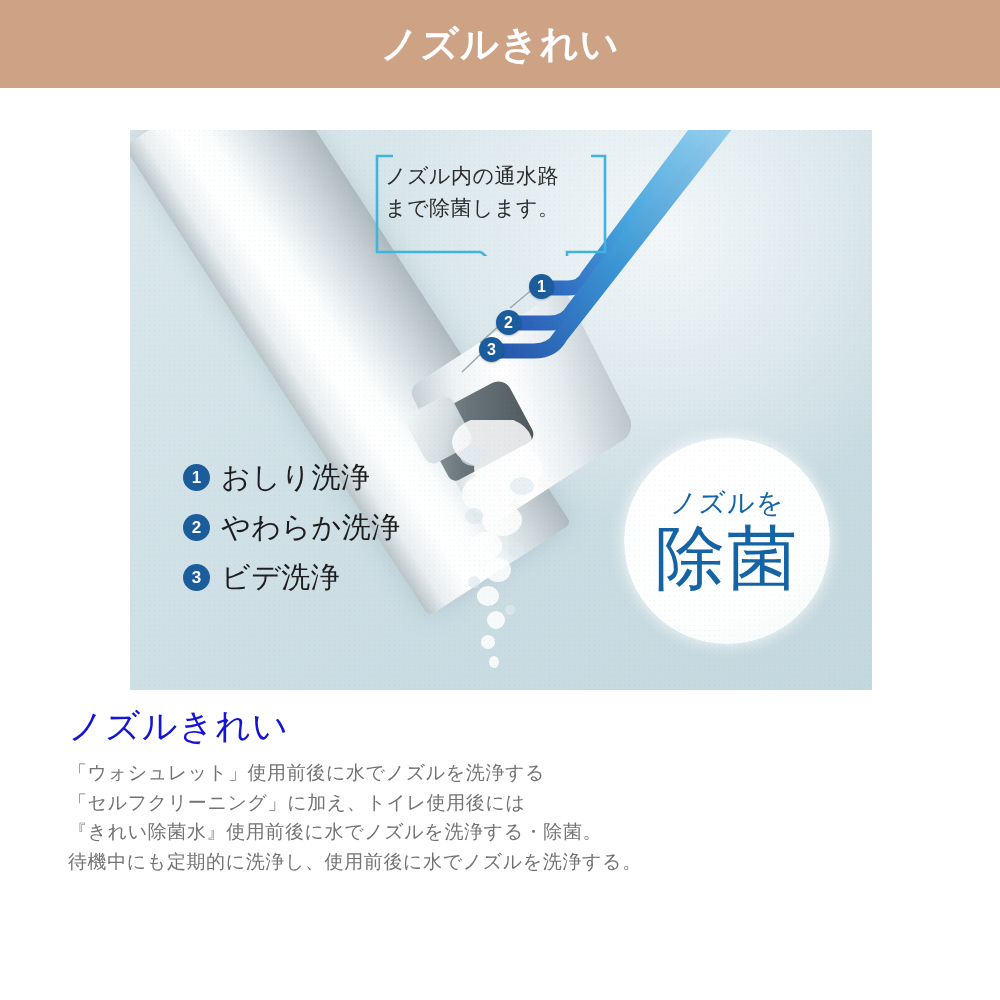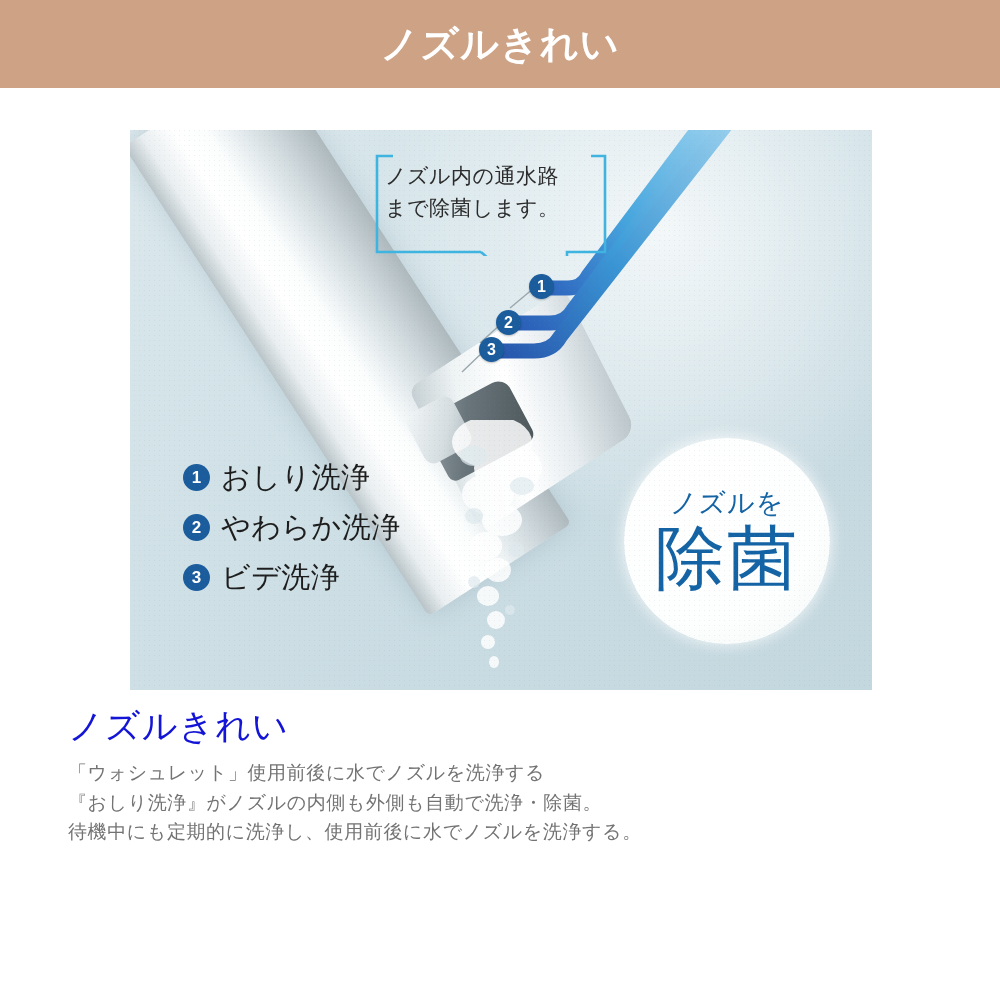--- a/index.html
+++ b/index.html
@@ -344,15 +344,16 @@
   <div class="badge">
     <div class="badge-small">ノズルを</div>
     <div class="badge-big">除菌</div>
   </div>
 
 </div>
 
 <div class="content">
   <h2 class="section-title">ノズルきれい</h2>
   <div class="body-line">「ウォシュレット」使用前後に水でノズルを洗浄する</div>
-  <div class="body-line">『おしり洗浄』がノズルの内側も外側も自動で洗浄・除菌。</div>
+  <div class="body-line">「セルフクリーニング」に加え、トイレ使用後には</div>
+  <div class="body-line">『きれい除菌水』使用前後に水でノズルを洗浄する・除菌。</div>
   <div class="body-line">待機中にも定期的に洗浄し、使用前後に水でノズルを洗浄する。</div>
 </div>
 
 </body></html>

